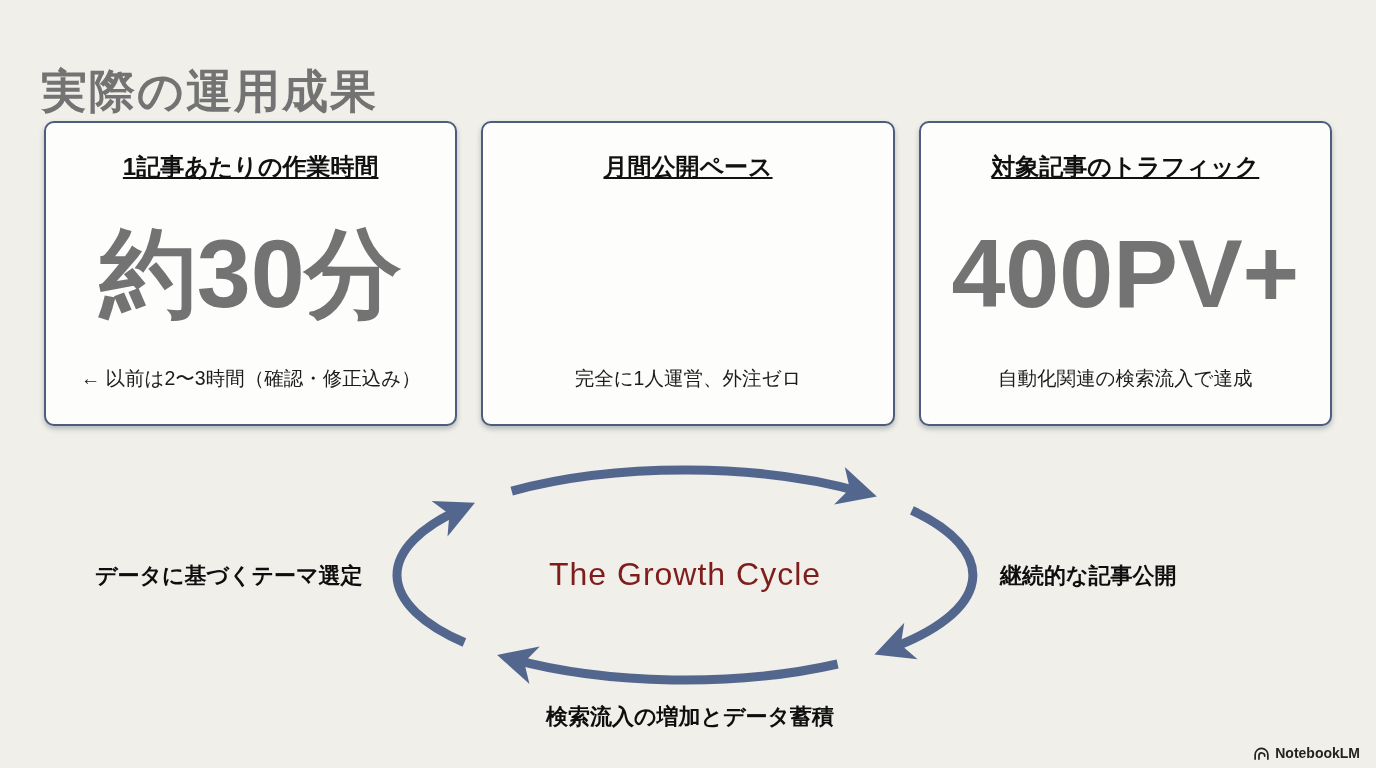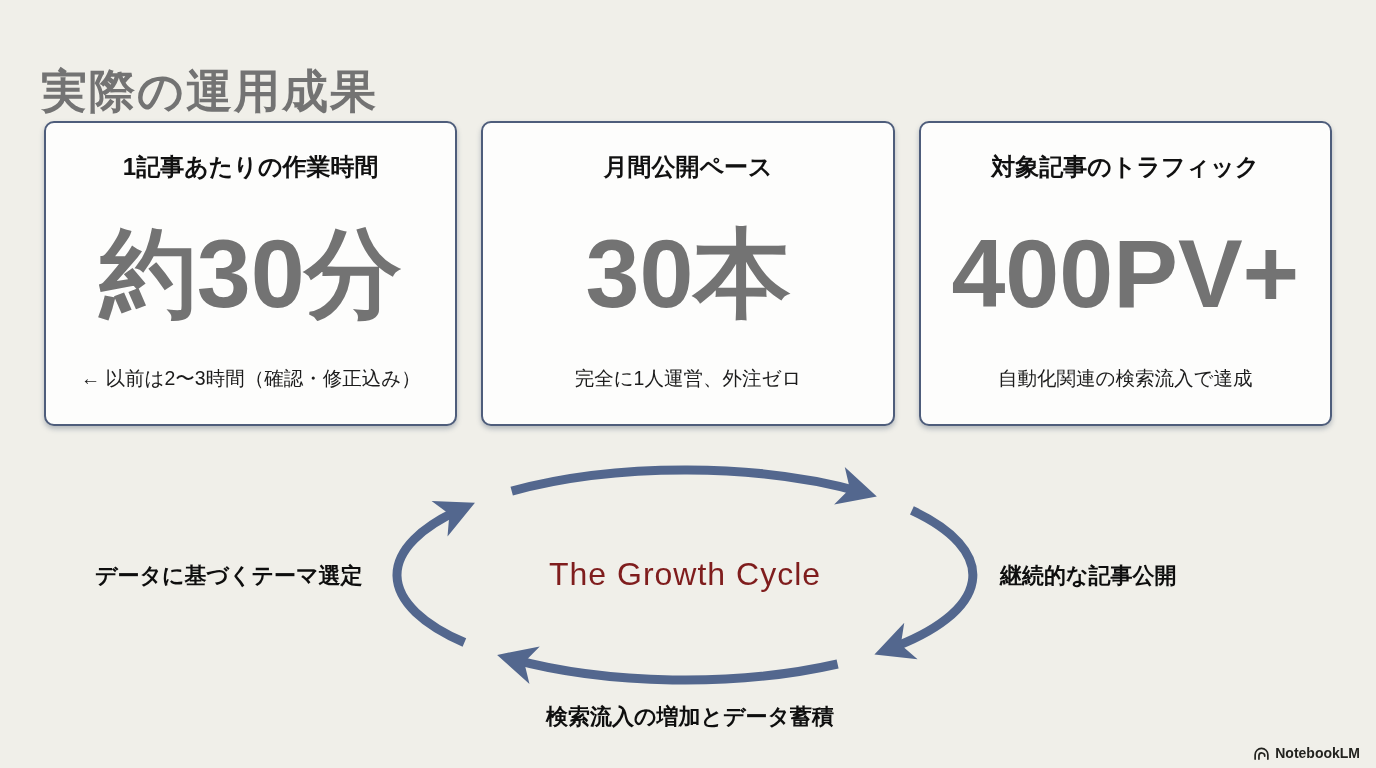--- a/index.html
+++ b/index.html
@@ -45,20 +45,21 @@
     align-items: center;
     justify-content: space-between;
     padding: 28px 8px 32px 8px;
   }
   .stat-card .card-title {
     font-size: 24px;
     font-weight: 700;
     color: #111111;
     text-align: center;
     white-space: nowrap;
+    text-decoration: underline;
   }
   .stat-card .card-value {
     font-size: 97px;
     line-height: 1.05;
     font-weight: 700;
     color: #737373;
     text-align: center;
     white-space: nowrap;
   }
   .stat-card .card-note {
@@ -119,21 +120,20 @@
 <h1 class="slide-title">実際の運用成果</h1>
 
 <div class="cards-row">
   <div class="stat-card">
     <div class="card-title">1記事あたりの作業時間</div>
     <div class="card-value">約30分</div>
     <div class="card-note">← 以前は2〜3時間（確認・修正込み）</div>
   </div>
   <div class="stat-card">
     <div class="card-title">月間公開ペース</div>
-    <div class="card-value">30本</div>
     <div class="card-note">完全に1人運営、外注ゼロ</div>
   </div>
   <div class="stat-card">
     <div class="card-title">対象記事のトラフィック</div>
     <div class="card-value">400PV+</div>
     <div class="card-note">自動化関連の検索流入で達成</div>
   </div>
 </div>
 
 <svg class="cycle-svg" viewBox="0 0 610 245" aria-hidden="true">

